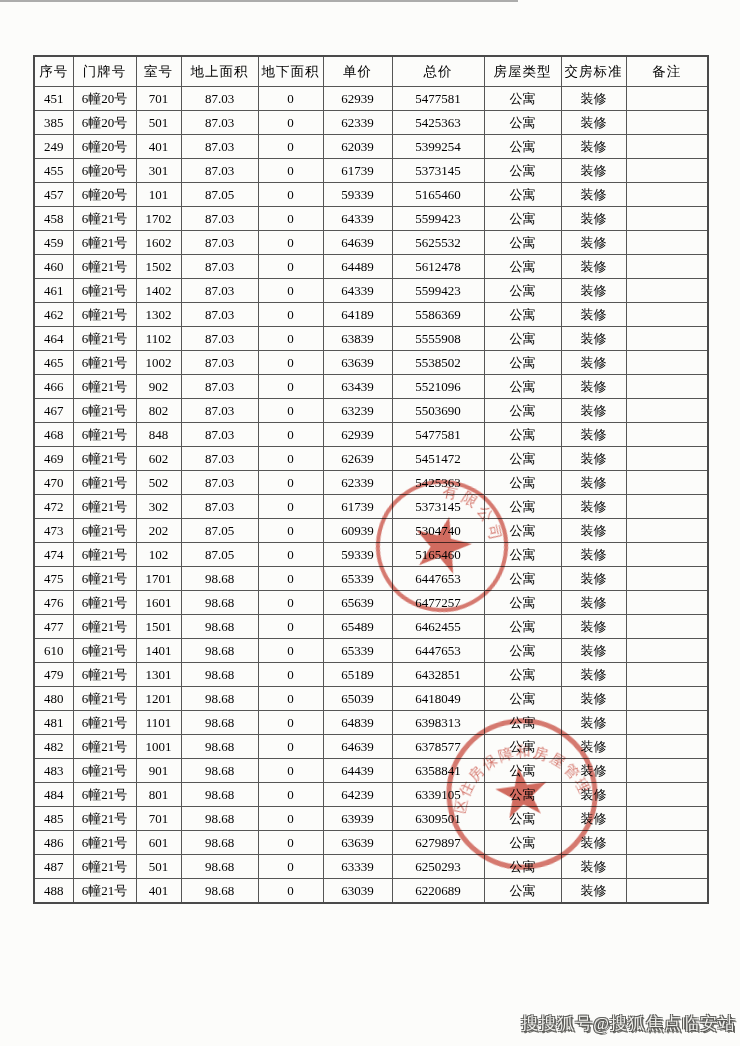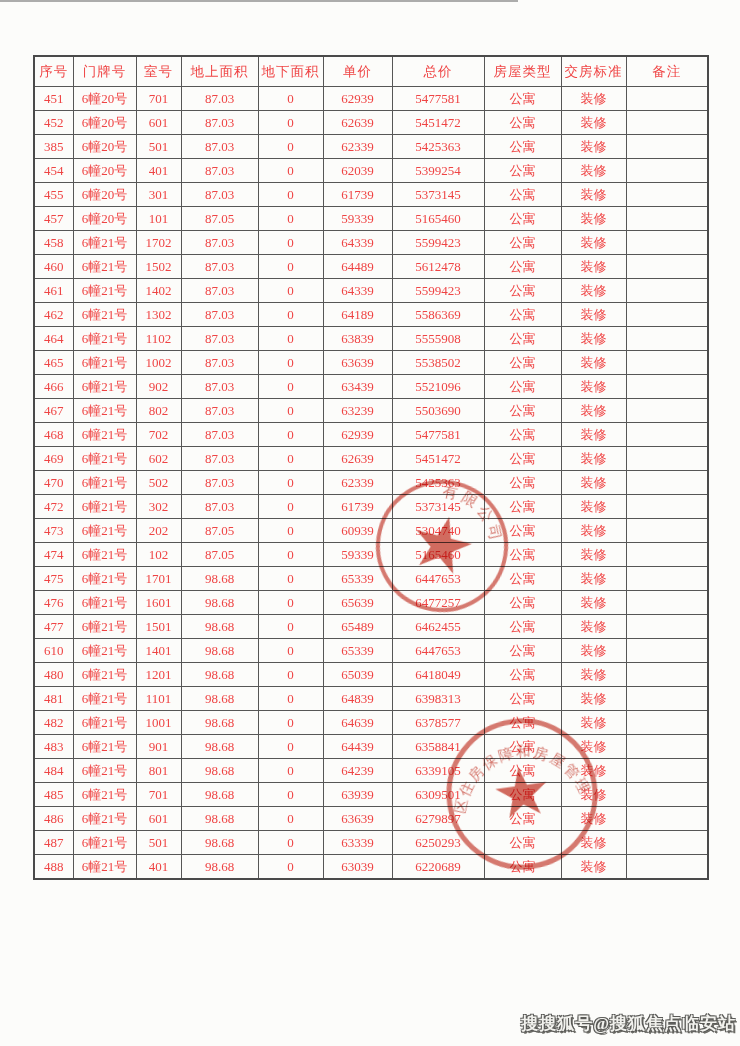--- a/index.html
+++ b/index.html
@@ -9,41 +9,41 @@
     font-family:"Liberation Serif","DejaVu Serif",serif;
   }
   .page{position:absolute;inset:0;background:#fcfcfa;}
   .scan-line-top{
     position:absolute;left:0;top:0;width:518px;height:2px;
     background:#6a6a6a;opacity:.55;
   }
   table.price-table{
     position:absolute;left:33px;top:55px;width:674px;
     border-collapse:collapse;table-layout:fixed;
-    font-size:13px;color:#ef4444;
+    font-size:13px;color:#000000;
   }
   .price-table th,.price-table td{
     border:1px solid #565656;
     text-align:center;vertical-align:middle;
     padding:0;overflow:hidden;white-space:nowrap;
     background:transparent;
     font-weight:normal;
   }
   .price-table th{height:29px;font-size:13.5px;letter-spacing:1px;}
   .price-table td{height:23px;}
   .price-table{border:2px solid #4a4a4a;}
   .stamp{
     position:absolute;mix-blend-mode:multiply;pointer-events:none;
     filter:blur(.4px);
   }
   .stamp--company{left:372px;top:476px;transform:rotate(14deg);}
   .stamp--bureau{left:437px;top:709px;transform:rotate(-8deg);}
   .watermark{
     position:absolute;right:4px;top:1012px;
-    font-size:17px;font-weight:bold;letter-spacing:1px;
+    font-size:17px;font-weight:normal;letter-spacing:1px;
     color:#f2f2ee;
     text-shadow:-1px -1px 0 #5a5a57,1px -1px 0 #5a5a57,-1px 1px 0 #5a5a57,
                 2px 2px 0 #6b6b66,1px 1px 0 #4c4c49;
   }
 </style>
 </head>
 <body>
 
 <div class="page">
 
@@ -83,45 +83,33 @@
           <td>701</td>
           <td>87.03</td>
           <td>0</td>
           <td>62939</td>
           <td>5477581</td>
           <td>公寓</td>
           <td>装修</td>
           <td></td>
         </tr>
         <tr>
-          <td>452</td>
-          <td>6幢20号</td>
-          <td>601</td>
-          <td>87.03</td>
-          <td>0</td>
-          <td>62639</td>
-          <td>5451472</td>
-          <td>公寓</td>
-          <td>装修</td>
-          <td></td>
-        </tr>
-        <tr>
           <td>385</td>
           <td>6幢20号</td>
           <td>501</td>
           <td>87.03</td>
           <td>0</td>
           <td>62339</td>
           <td>5425363</td>
           <td>公寓</td>
           <td>装修</td>
           <td></td>
         </tr>
         <tr>
-          <td>454</td>
+          <td>249</td>
           <td>6幢20号</td>
           <td>401</td>
           <td>87.03</td>
           <td>0</td>
           <td>62039</td>
           <td>5399254</td>
           <td>公寓</td>
           <td>装修</td>
           <td></td>
         </tr>
@@ -155,20 +143,32 @@
           <td>1702</td>
           <td>87.03</td>
           <td>0</td>
           <td>64339</td>
           <td>5599423</td>
           <td>公寓</td>
           <td>装修</td>
           <td></td>
         </tr>
         <tr>
+          <td>459</td>
+          <td>6幢21号</td>
+          <td>1602</td>
+          <td>87.03</td>
+          <td>0</td>
+          <td>64639</td>
+          <td>5625532</td>
+          <td>公寓</td>
+          <td>装修</td>
+          <td></td>
+        </tr>
+        <tr>
           <td>460</td>
           <td>6幢21号</td>
           <td>1502</td>
           <td>87.03</td>
           <td>0</td>
           <td>64489</td>
           <td>5612478</td>
           <td>公寓</td>
           <td>装修</td>
           <td></td>
@@ -241,21 +241,21 @@
           <td>0</td>
           <td>63239</td>
           <td>5503690</td>
           <td>公寓</td>
           <td>装修</td>
           <td></td>
         </tr>
         <tr>
           <td>468</td>
           <td>6幢21号</td>
-          <td>702</td>
+          <td>848</td>
           <td>87.03</td>
           <td>0</td>
           <td>62939</td>
           <td>5477581</td>
           <td>公寓</td>
           <td>装修</td>
           <td></td>
         </tr>
         <tr>
           <td>469</td>
@@ -354,20 +354,32 @@
           <td></td>
         </tr>
         <tr>
           <td>610</td>
           <td>6幢21号</td>
           <td>1401</td>
           <td>98.68</td>
           <td>0</td>
           <td>65339</td>
           <td>6447653</td>
+          <td>公寓</td>
+          <td>装修</td>
+          <td></td>
+        </tr>
+        <tr>
+          <td>479</td>
+          <td>6幢21号</td>
+          <td>1301</td>
+          <td>98.68</td>
+          <td>0</td>
+          <td>65189</td>
+          <td>6432851</td>
           <td>公寓</td>
           <td>装修</td>
           <td></td>
         </tr>
         <tr>
           <td>480</td>
           <td>6幢21号</td>
           <td>1201</td>
           <td>98.68</td>
           <td>0</td>

